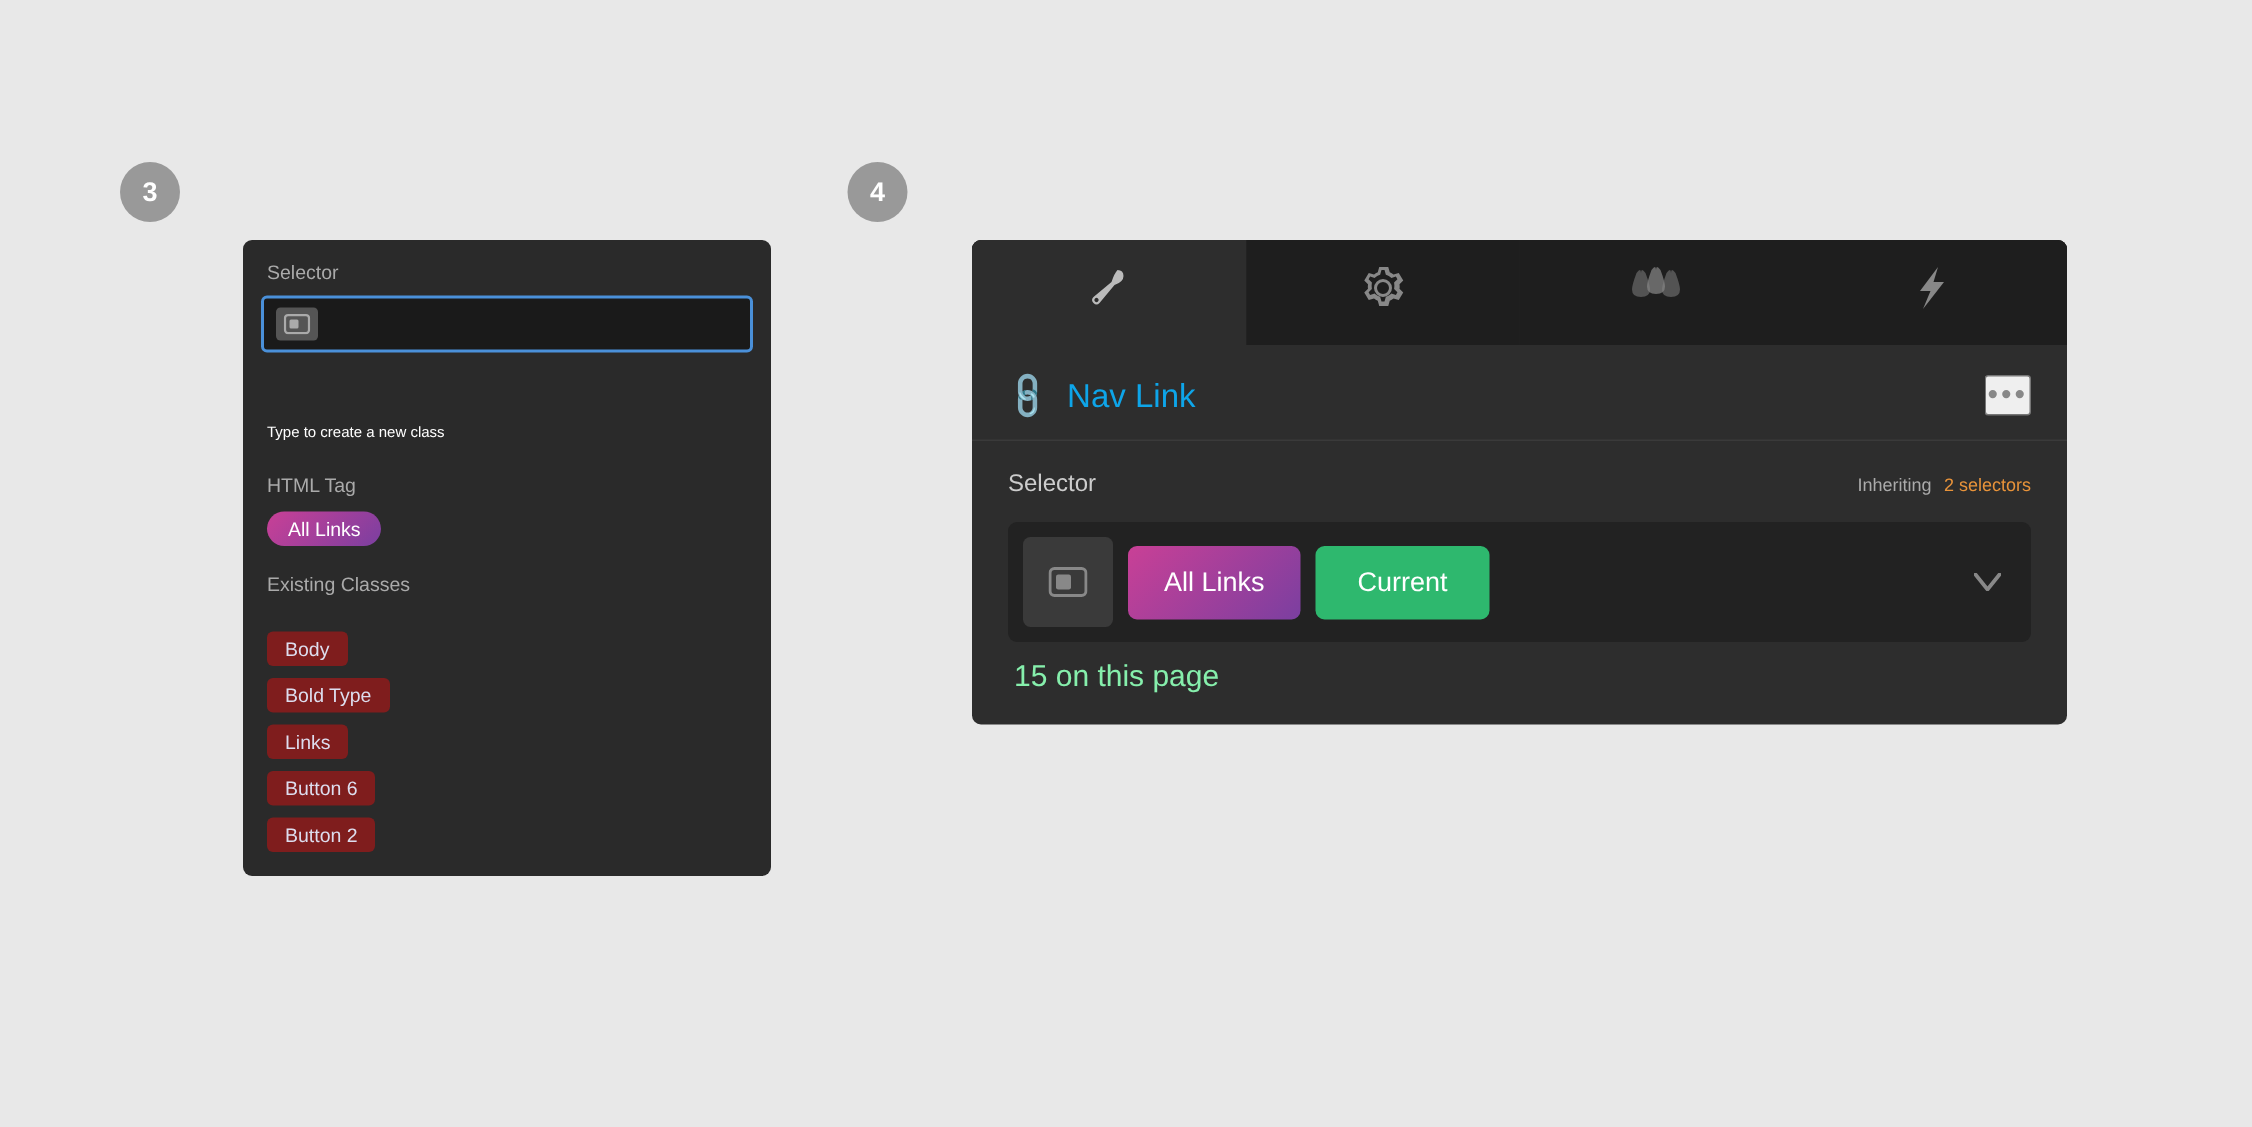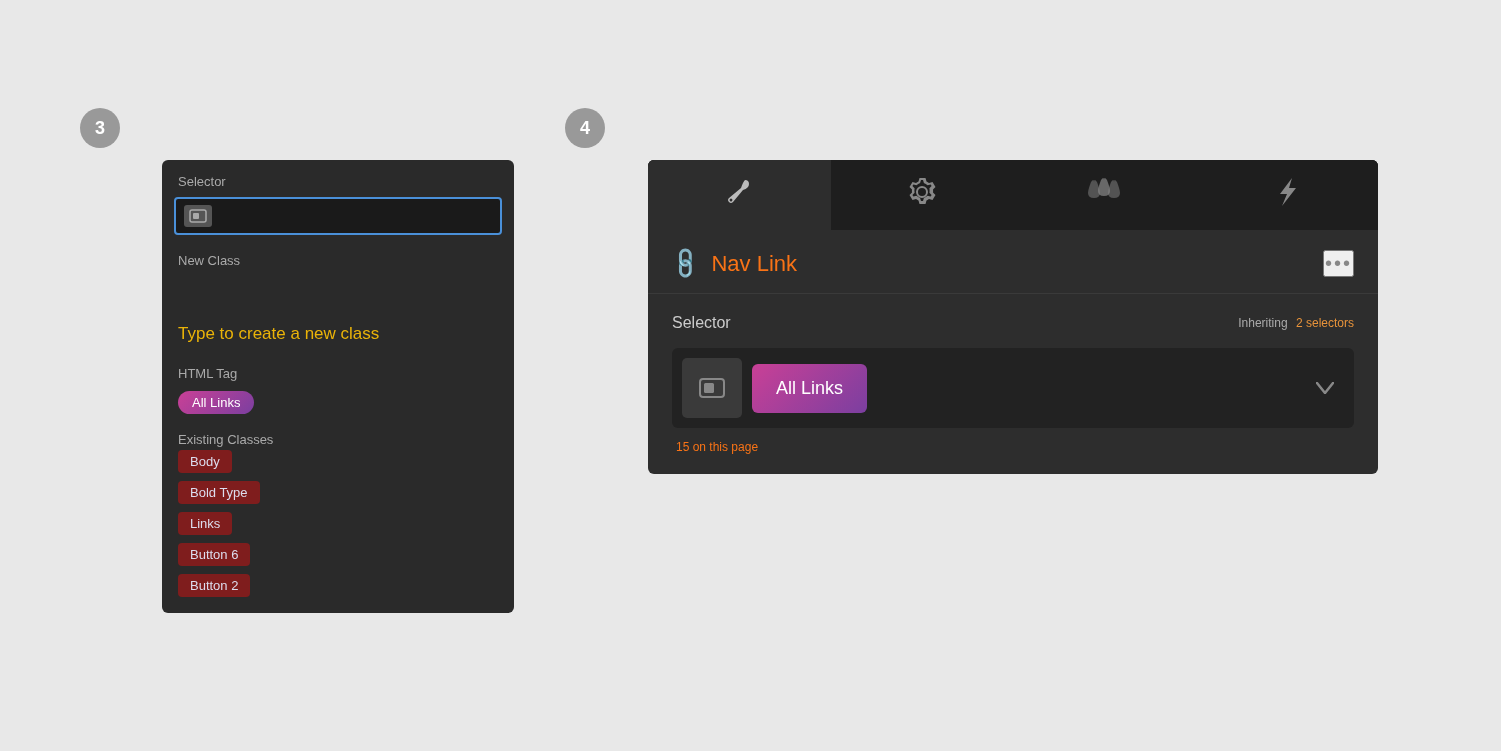--- a/index.html
+++ b/index.html
@@ -76,22 +76,22 @@
       background: none;
       border: none;
       outline: none;
       color: transparent;
       flex: 1;
       font-size: 14px;
       caret-color: white;
     }
 
     .placeholder-text {
-      font-size: 17px;
-      color: #eab308;
+      font-size: 10px;
+      color: #ffffff;
       padding: 8px 16px 12px;
       margin-top: 40px;
     }
 
     .html-tag-section {
       padding: 10px 16px 8px;
     }
 
     .html-tag-label {
       font-size: 13px;
@@ -116,21 +116,21 @@
       border: none;
     }
 
     .existing-classes-section {
       padding: 10px 16px 0;
     }
 
     .existing-classes-label {
       font-size: 13px;
       color: #aaa;
-      margin-bottom: 3px;
+      margin-bottom: 24px;
       font-weight: 500;
     }
 
     .class-pills {
       display: flex;
       flex-direction: column;
       gap: 8px;
     }
 
     .class-pill {
@@ -208,21 +208,21 @@
     .link-icon {
       font-size: 22px;
       color: #888;
       transform: rotate(-45deg);
       display: inline-block;
     }
 
     .panel-title {
       font-size: 22px;
       font-weight: 500;
-      color: #f97316;
+      color: #0ea5e9;
     }
 
     .more-btn {
       font-size: 20px;
       color: #888;
       cursor: pointer;
       letter-spacing: 2px;
     }
 
     .selector-section {
@@ -292,22 +292,22 @@
 
     .dropdown-arrow-btn {
       margin-left: auto;
       color: #888;
       font-size: 18px;
       cursor: pointer;
       padding: 10px;
     }
 
     .page-count-text {
-      font-size: 12px;
-      color: #f97316;
+      font-size: 20px;
+      color: #86efac;
       padding: 0 4px;
     }
 
     
     .gear-svg { fill: #888; }
     .brush-svg { fill: #bbb; }
     .drop-svg { fill: #888; }
     .bolt-svg { fill: #888; }
   </style>
 </head>
@@ -328,21 +328,20 @@
     <div class="selector-icon">
 
       <svg width="18" height="14" viewBox="0 0 18 14" fill="none">
         <rect x="1" y="1" width="16" height="12" rx="2" stroke="#aaa" stroke-width="1.5" fill="none"></rect>
         <rect x="4" y="4" width="6" height="6" rx="1" fill="#aaa"></rect>
       </svg>
     </div>
     <input type="text" class="new-class-input" style="">
   </div>
 
-  <div class="panel-section-title">New Class</div>
 
   <div class="placeholder-text">Type to create a new class</div>
 
   <div class="html-tag-section">
     <div class="html-tag-label">HTML Tag</div>
     <span class="tag-pill tag-pill-all-links">All Links</span>
   </div>
 
   <div class="existing-classes-section">
     <div class="existing-classes-label">Existing Classes</div>
@@ -410,20 +409,21 @@
     </div>
 
     <div class="selector-pills-row">
       <div class="selector-icon-btn">
         <svg width="26" height="20" viewBox="0 0 26 20" fill="none">
           <rect x="1" y="1" width="24" height="18" rx="3" stroke="#888" stroke-width="2" fill="none"></rect>
           <rect x="5" y="5" width="10" height="10" rx="1.5" fill="#888"></rect>
         </svg>
       </div>
       <div class="all-links-pill-large">All Links</div>
+      <div class="current-pill-large">Current</div>
       <div class="dropdown-arrow-btn">
         <svg width="18" height="12" viewBox="0 0 18 12">
           <path d="M1 1 L9 11 L17 1" stroke="#888" stroke-width="2.5" fill="none" stroke-linecap="round"></path>
         </svg>
       </div>
     </div>
 
     <div class="page-count-text">15 on this page</div>
   </div>
 </div>

